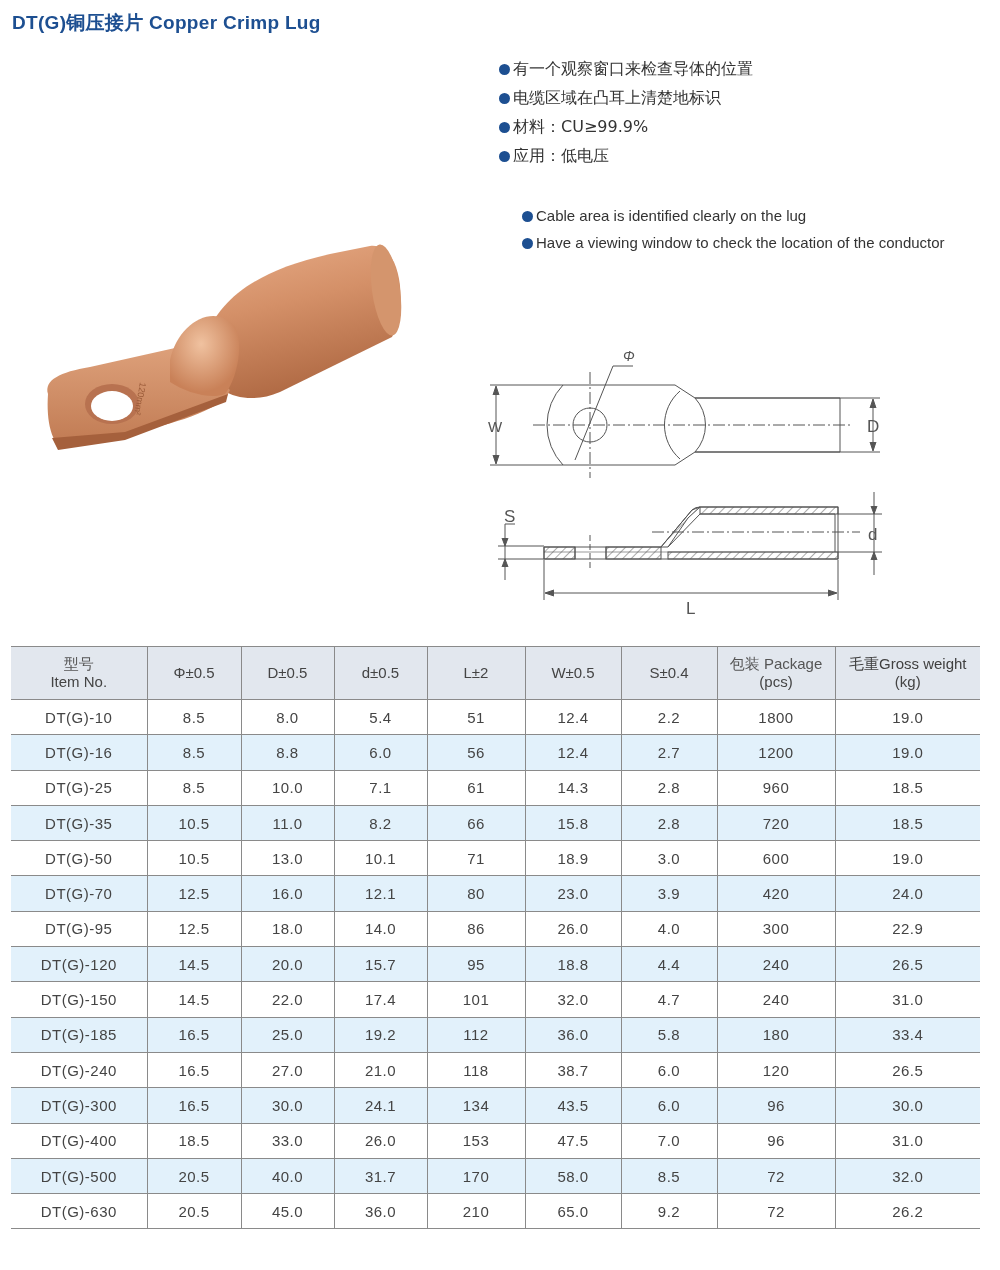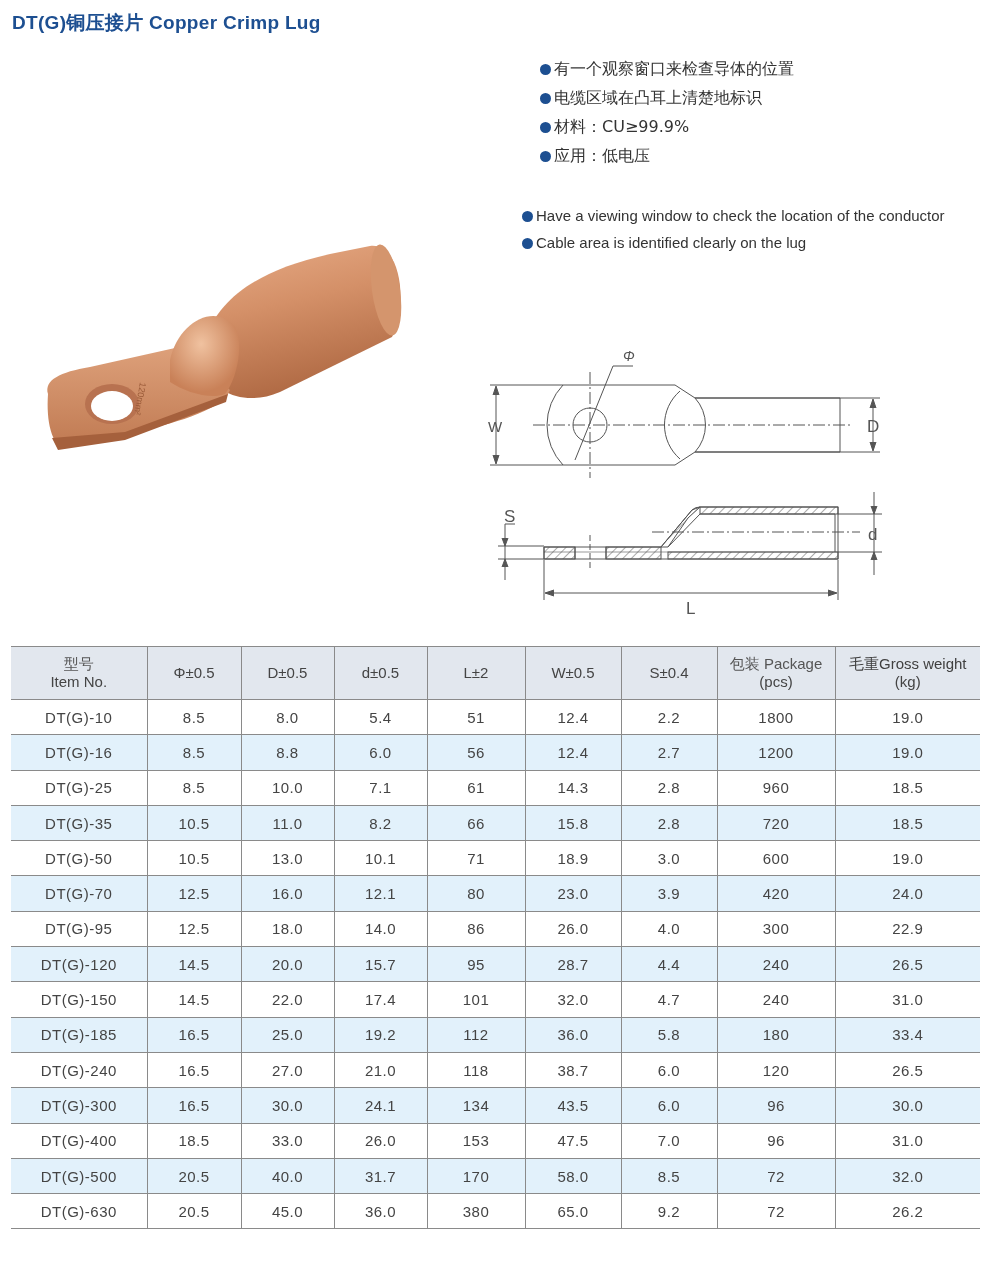--- a/index.html
+++ b/index.html
@@ -5,21 +5,21 @@
     * { box-sizing: border-box; margin: 0; padding: 0; }
     html, body { width: 1000px; height: 1270px; background: #ffffff; overflow: hidden; }
     body { position: relative; font-family: "Liberation Sans", "DejaVu Sans", sans-serif; color: #333; }
 
     .title {
       position: absolute; left: 12px; top: 10px;
       font-size: 19px; font-weight: bold; color: #1d4f91; letter-spacing: 0.3px;
       white-space: nowrap;
     }
 
-    .features-cn { position: absolute; left: 540px; top: 58px; }
+    .features-cn { position: absolute; left: 499px; top: 58px; }
     .features-cn .feat { height: 29px; line-height: 22px; font-size: 16px; color: #333; white-space: nowrap; font-family: "DejaVu Sans", sans-serif; }
     .features-en { position: absolute; left: 522px; top: 205px; }
     .features-en .feat { height: 26.5px; line-height: 22px; font-size: 15px; color: #333; white-space: nowrap; }
     .bullet {
       display: inline-block; width: 11px; height: 11px; border-radius: 50%;
       background: #1d4f91; margin-right: 3px; vertical-align: -1px;
     }
 
     .photo { position: absolute; left: 30px; top: 232px; width: 400px; height: 235px; }
     .drawing-top { position: absolute; left: 480px; top: 340px; width: 420px; height: 140px; }
@@ -51,22 +51,22 @@
 <div class="title">DT(G)铜压接片 Copper Crimp Lug</div>
 
 <div class="features-cn">
   <div class="feat"><span class="bullet"></span><span>有一个观察窗口来检查导体的位置</span></div>
   <div class="feat"><span class="bullet"></span><span>电缆区域在凸耳上清楚地标识</span></div>
   <div class="feat"><span class="bullet"></span><span>材料：CU≥99.9%</span></div>
   <div class="feat"><span class="bullet"></span><span>应用：低电压</span></div>
 </div>
 
 <div class="features-en">
+  <div class="feat"><span class="bullet"></span><span>Cable area is identified clearly on the lug</span></div>
   <div class="feat"><span class="bullet"></span><span>Have a viewing window to check the location of the conductor</span></div>
-  <div class="feat"><span class="bullet"></span><span>Cable area is identified clearly on the lug</span></div>
 </div>
 
 <svg class="photo" viewBox="0 0 400 235" xmlns="http://www.w3.org/2000/svg">
   <defs>
     <linearGradient id="barrel" x1="0" y1="0" x2="0.3" y2="1">
       <stop offset="0" stop-color="#e7ab86"></stop>
       <stop offset="0.45" stop-color="#d49068"></stop>
       <stop offset="1" stop-color="#b06a44"></stop>
     </linearGradient>
     <linearGradient id="pad" x1="0" y1="0" x2="0" y2="1">
@@ -282,21 +282,21 @@
         <td>4.0</td>
         <td>300</td>
         <td>22.9</td>
       </tr>
       <tr>
         <td>DT(G)-120</td>
         <td>14.5</td>
         <td>20.0</td>
         <td>15.7</td>
         <td>95</td>
-        <td>28.7</td>
+        <td>18.8</td>
         <td>4.4</td>
         <td>240</td>
         <td>26.5</td>
       </tr>
       <tr>
         <td>DT(G)-150</td>
         <td>14.5</td>
         <td>22.0</td>
         <td>17.4</td>
         <td>101</td>
@@ -358,20 +358,20 @@
         <td>58.0</td>
         <td>8.5</td>
         <td>72</td>
         <td>32.0</td>
       </tr>
       <tr>
         <td>DT(G)-630</td>
         <td>20.5</td>
         <td>45.0</td>
         <td>36.0</td>
-        <td>380</td>
+        <td>210</td>
         <td>65.0</td>
         <td>9.2</td>
         <td>72</td>
         <td>26.2</td>
       </tr>
     </tbody>
 </table>
 
 </body></html>

